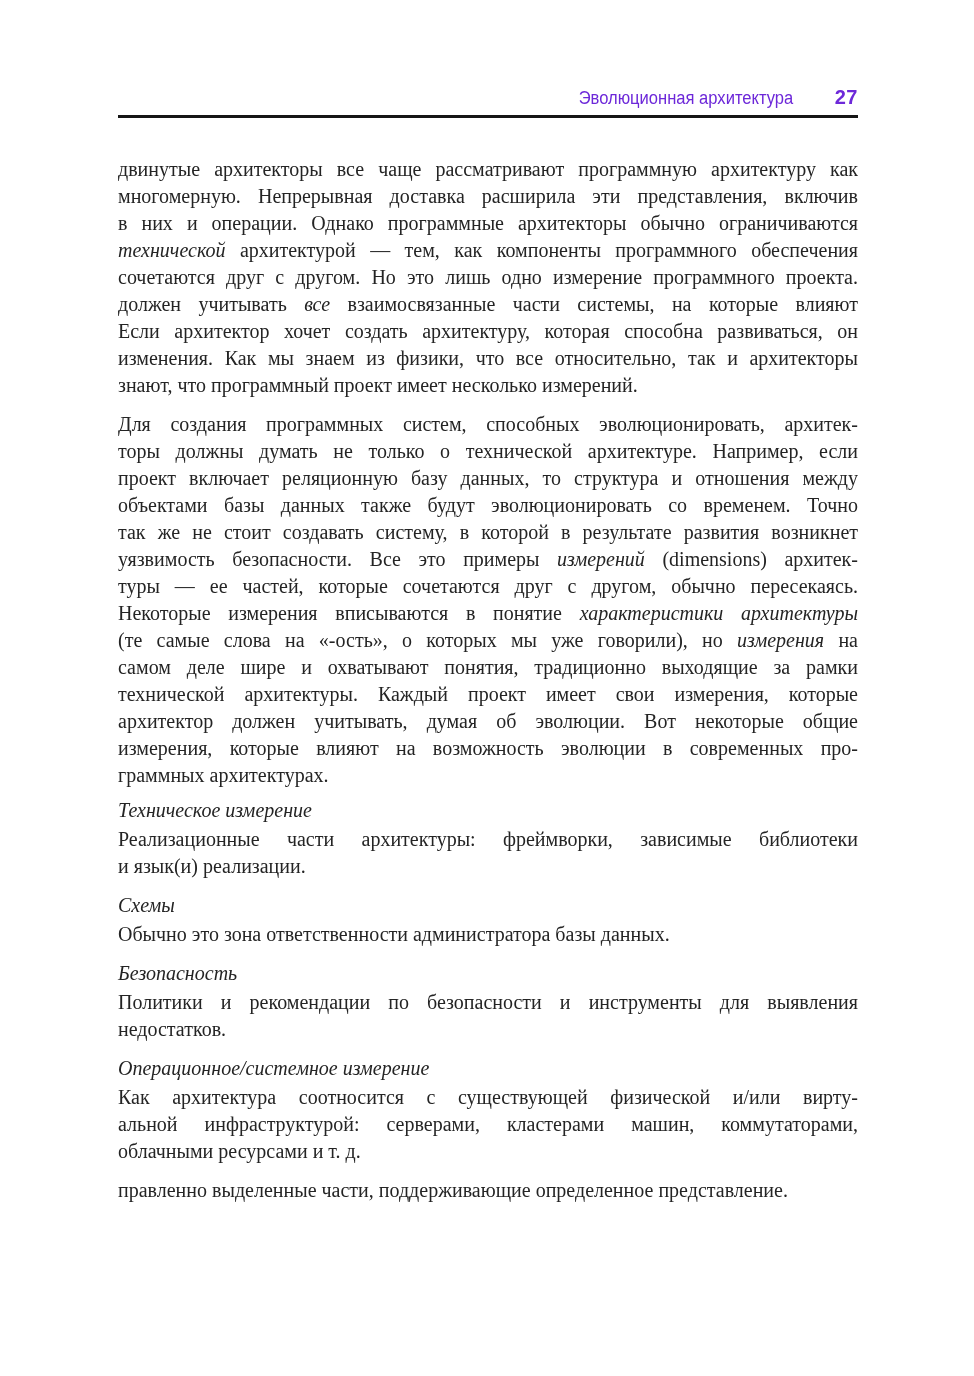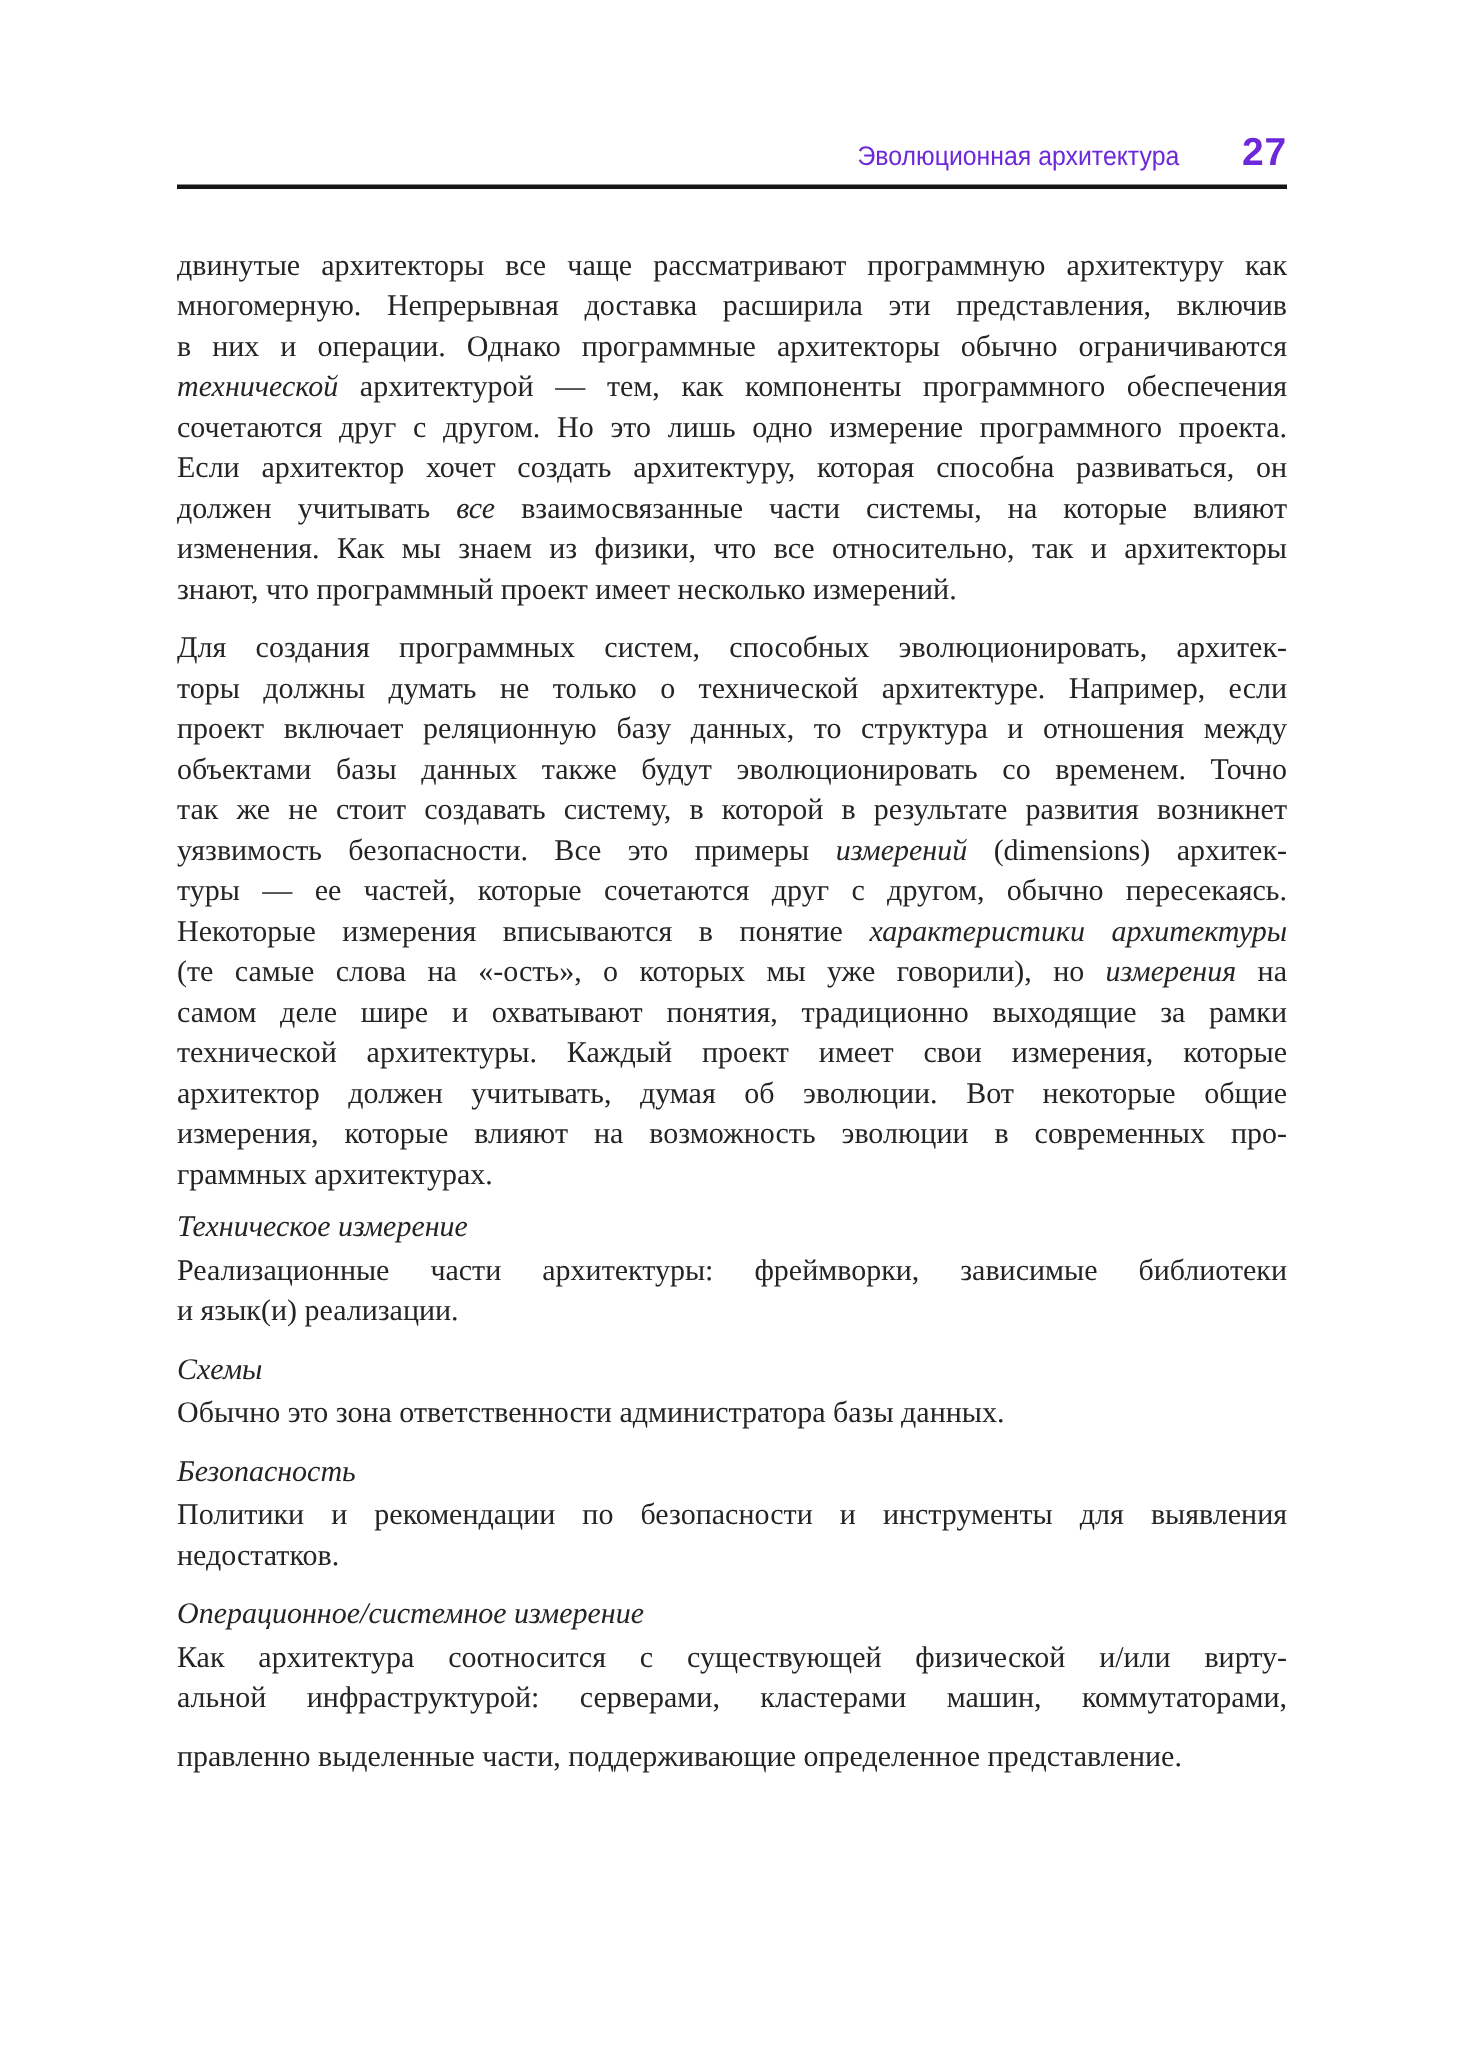--- a/index.html
+++ b/index.html
@@ -31,21 +31,21 @@
     color: #6d28d9;
   }
   .runtitle {
     font-size: 18px;
     display: inline-block;
     transform: scaleX(0.92);
     transform-origin: right center;
     white-space: nowrap;
   }
   .pagenum {
-    font-size: 26px;
+    font-size: 20px;
     font-weight: bold;
     margin-left: 42px;
     letter-spacing: 0.5px;
   }
   .rule {
     height: 3px;
     background: #161616;
     margin-top: 6px;
   }
   
@@ -81,22 +81,22 @@
     <span class="pagenum">27</span>
   </div>
   <div class="rule"></div>
 
   <div class="para para-first">
       <div class="tline">двинутые архитекторы все чаще рассматривают программную архитектуру как</div>
       <div class="tline">многомерную. Непрерывная доставка расширила эти представления, включив</div>
       <div class="tline">в них и операции. Однако программные архитекторы обычно ограничиваются</div>
       <div class="tline"><i>технической</i> архитектурой — тем, как компоненты программного обеспечения</div>
       <div class="tline">сочетаются друг с другом. Но это лишь одно измерение программного проекта.</div>
+      <div class="tline">должен учитывать <i>все</i> взаимосвязанные части системы, на которые влияют</div>
       <div class="tline">Если архитектор хочет создать архитектуру, которая способна развиваться, он</div>
-      <div class="tline">должен учитывать <i>все</i> взаимосвязанные части системы, на которые влияют</div>
       <div class="tline">изменения. Как мы знаем из физики, что все относительно, так и архитекторы</div>
       <div class="tline last">знают, что программный проект имеет несколько измерений.</div>
     </div>
 
   <div class="para para-gap">
       <div class="tline">Для создания программных систем, способных эволюционировать, архитек-</div>
       <div class="tline">торы должны думать не только о технической архитектуре. Например, если</div>
       <div class="tline">проект включает реляционную базу данных, то структура и отношения между</div>
       <div class="tline">объектами базы данных также будут эволюционировать со временем. Точно</div>
       <div class="tline">так же не стоит создавать систему, в которой в результате развития возникнет</div>
@@ -132,20 +132,21 @@
         <div class="tline">Политики и рекомендации по безопасности и инструменты для выявления</div>
         <div class="tline last">недостатков.</div>
       </div>
   </div>
 
   <div class="defsec">
     <div class="term">Операционное/системное измерение</div>
     <div class="defbody">
         <div class="tline">Как архитектура соотносится с существующей физической и/или вирту-</div>
         <div class="tline">альной инфраструктурой: серверами, кластерами машин, коммутаторами,</div>
+        <div class="tline last">облачными ресурсами и т. д.</div>
       </div>
   </div>
 
   <div class="para closing">
       <div class="tline last">правленно выделенные части, поддерживающие определенное представление.</div>
     </div>
 
 </div>
 
 </body></html>

